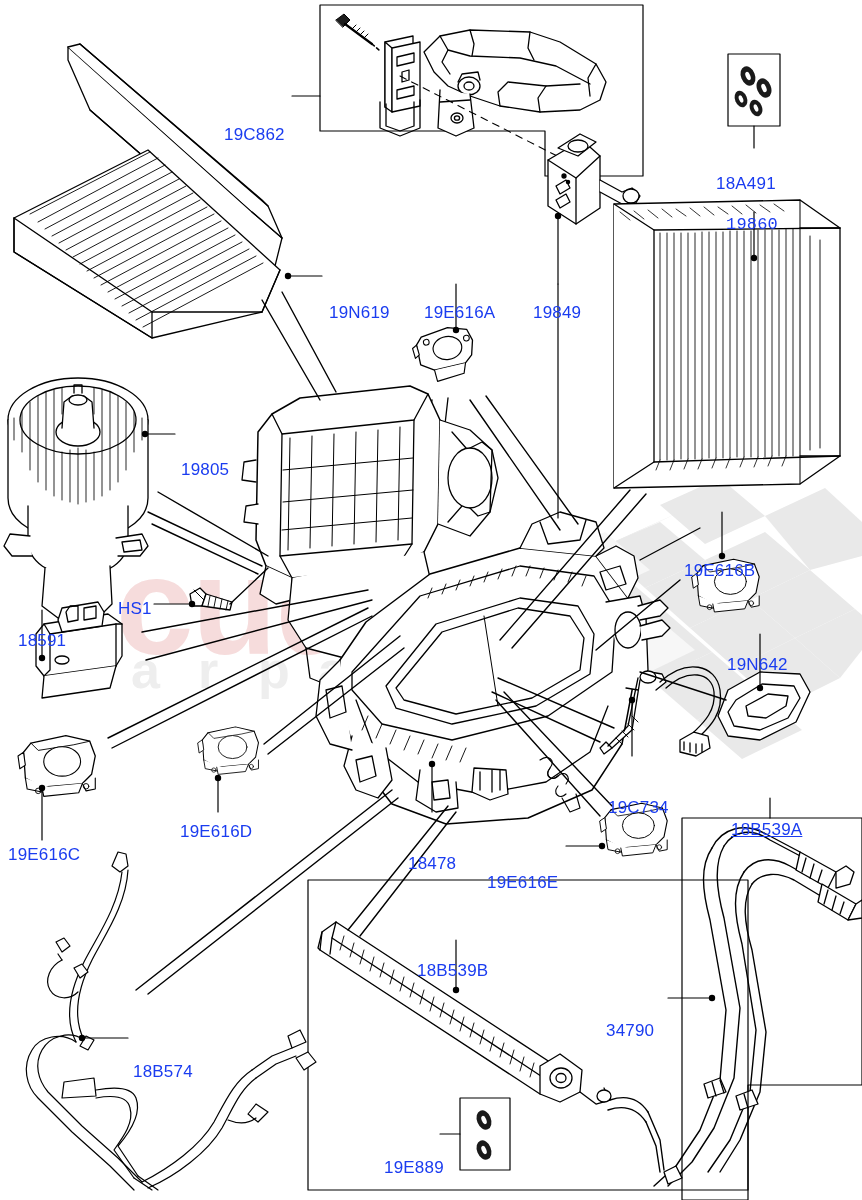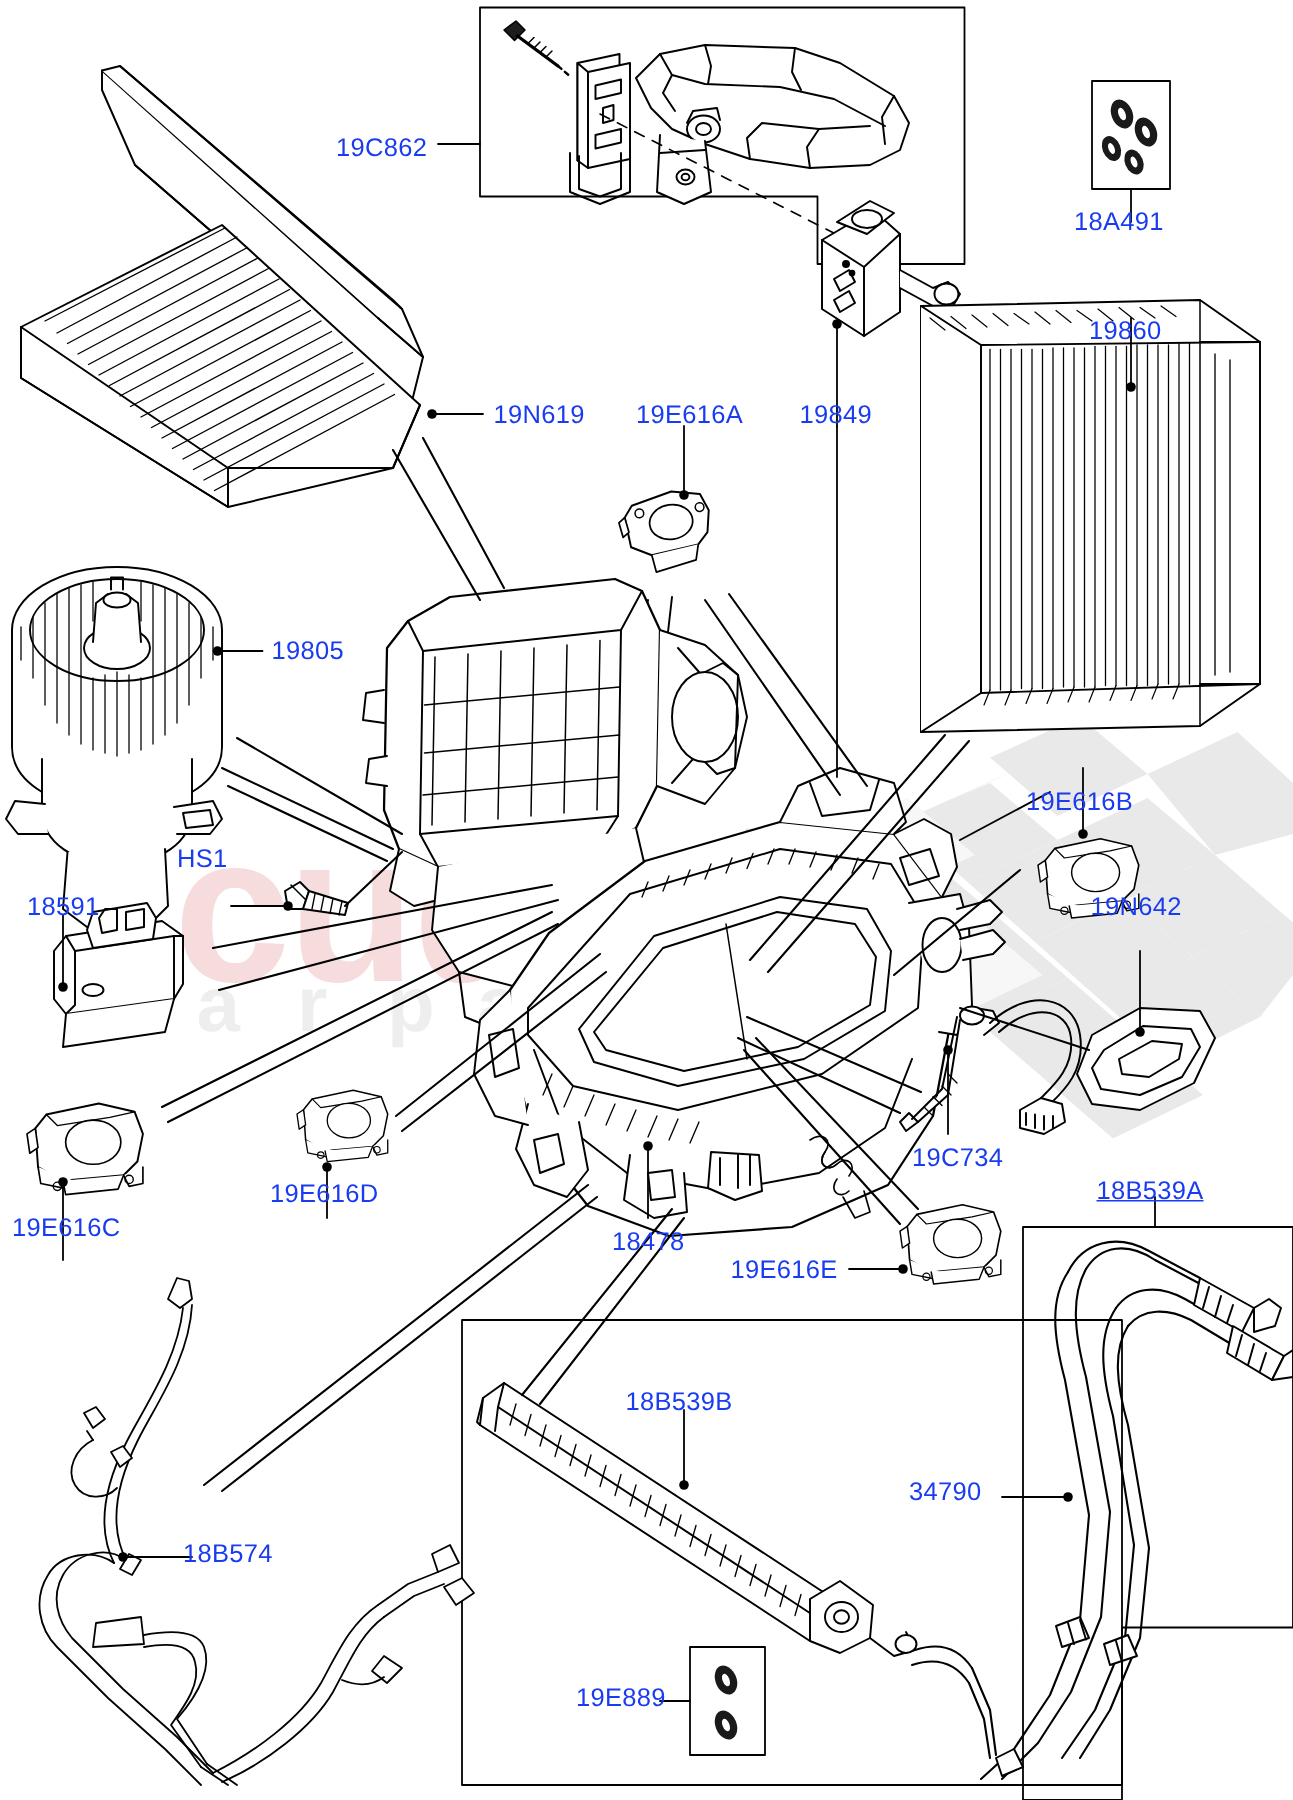--- a/index.html
+++ b/index.html
@@ -29,20 +29,21 @@
 
   .label {
     position: absolute;
     color: #1a3cf0;
     font-family: "Liberation Sans", sans-serif;
     font-size: 17px;
     font-weight: 400;
     letter-spacing: 0.2px;
     white-space: nowrap;
     line-height: 1;
+    margin-top: 36px;
   }
   .wm-text {
     position: absolute;
     font-family: "Liberation Sans", sans-serif;
     font-weight: bold;
     color: #f6dcdc;
     letter-spacing: -2px;
     user-select: none;
   }
   .wm-sub {
@@ -662,34 +663,34 @@
           <ellipse cx="0" cy="0" rx="2.3" ry="4.4" fill="#fff" transform="rotate(-22)"></ellipse>
         </g>
       </g>
 
     </g>
   </svg>
 
   <div id="labels">
     <div class="label" style="left:224px; top:90px;">19C862</div>
     <div class="label" style="left:716px; top:139px;">18A491</div>
-    <div class="label" style="left:726px; top:212px;">19860</div>
+    <div class="label" style="left:726px; top:180px;font-family:Liberation Mono, monospace;">19860</div>
     <div class="label" style="left:329px; top:268px;">19N619</div>
     <div class="label" style="left:424px; top:268px;">19E616A</div>
     <div class="label" style="left:533px; top:268px;">19849</div>
     <div class="label" style="left:181px; top:425px;">19805</div>
     <div class="label" style="left:684px; top:526px;">19E616B</div>
-    <div class="label" style="left:727px; top:596px;">19N642</div>
+    <div class="label" style="left:727px; top:620px;">19N642</div>
     <div class="label" style="left:18px;  top:596px;">18591</div>
     <div class="label" style="left:118px; top:564px;">HS1</div>
     <div class="label" style="left:608px; top:763px;">19C734</div>
     <div class="label" style="left:731px; top:785px;text-decoration:underline;">18B539A</div>
     <div class="label" style="left:180px; top:787px;">19E616D</div>
     <div class="label" style="left:408px; top:819px;">18478</div>
     <div class="label" style="left:487px; top:838px;">19E616E</div>
     <div class="label" style="left:8px;   top:810px;">19E616C</div>
     <div class="label" style="left:417px; top:926px;">18B539B</div>
     <div class="label" style="left:606px; top:986px;">34790</div>
-    <div class="label" style="left:122px; top:1027px;">18B574</div>
+    <div class="label" style="left:133px; top:1027px;">18B574</div>
     <div class="label" style="left:384px; top:1123px;">19E889</div>
   </div>
 
 </div>
 
 </body></html>

